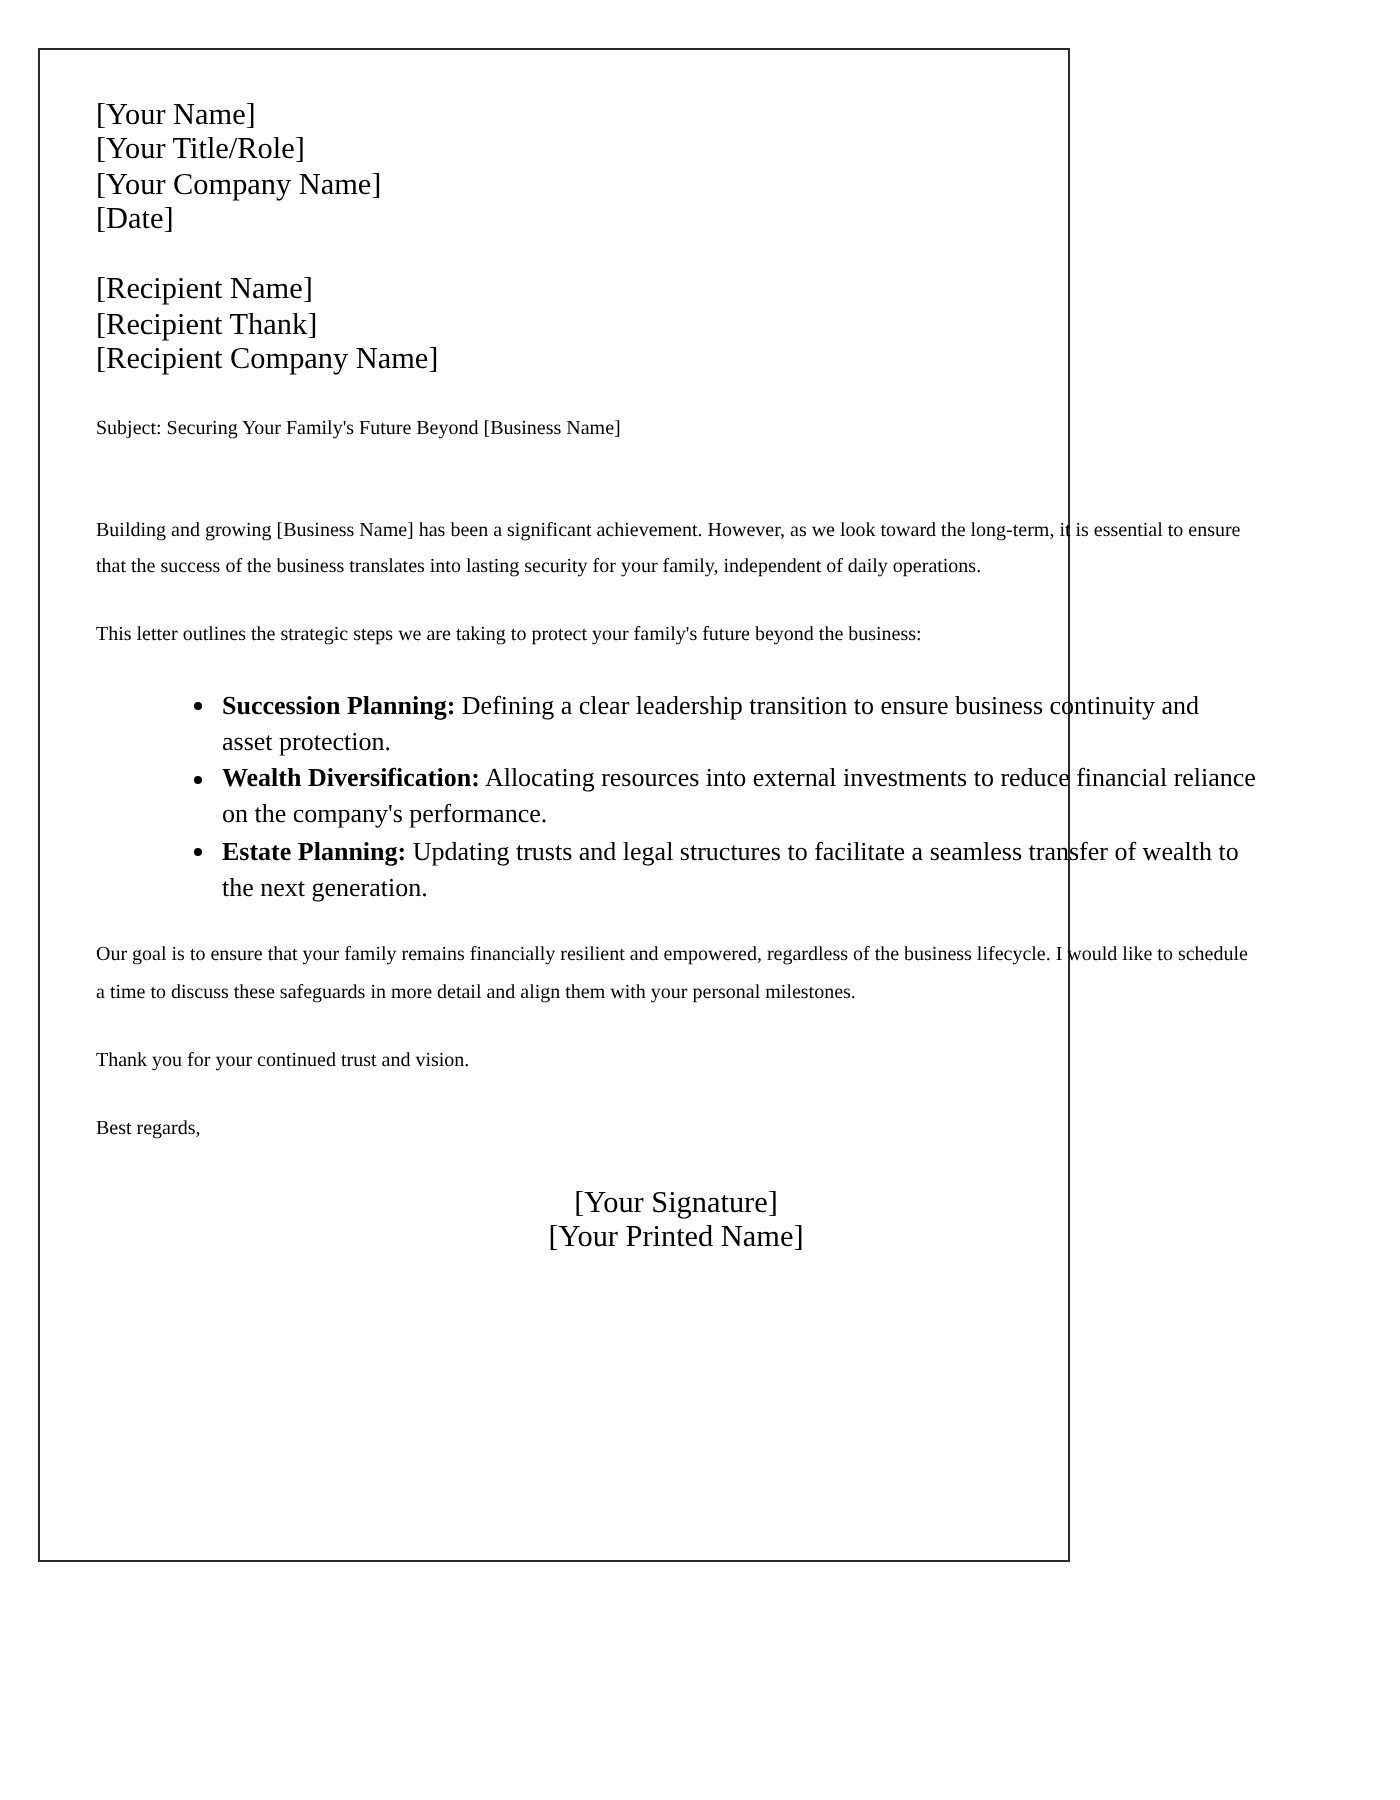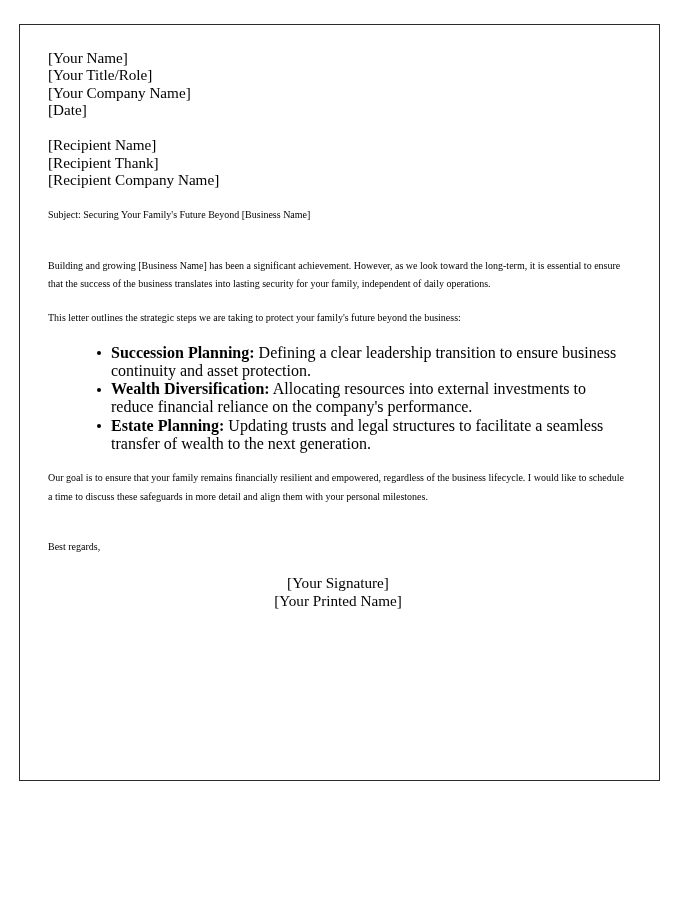--- a/index.html
+++ b/index.html
@@ -13,21 +13,21 @@
     font-family: "Liberation Serif", "DejaVu Serif", serif;
     color: #000000;
     overflow: hidden;
   }
 
   
   .page-frame {
     position: absolute;
     left: 19px;
     top: 24px;
-    width: 641px;
+    width: 516px;
     height: 757px;
     border: 1.3px solid #2b2b2b;
     box-sizing: border-box;
     background: #ffffff;
   }
 
   .content {
     position: absolute;
     left: 28px;
     top: 24px;
@@ -53,21 +53,21 @@
     margin: 0;
   }
   .gap-md { height: 16px; }
   .gap-lg { height: 18px; }
 
   
   .bullet-list {
     margin: 0;
     padding: 0;
     list-style: none;
-    font-size: 16px;
+    font-size: 13px;
     line-height: 18.3px;
   }
   .bullet-item {
     position: relative;
     padding-left: 38px;
     margin-left: 25px;
     margin-bottom: 0px;
   }
   .bullet-dot {
     position: absolute;
@@ -146,20 +146,21 @@
         <span class="bullet-label">Estate Planning:</span><span class="bullet-text"> Updating trusts and legal structures to facilitate a seamless transfer of wealth to the next generation.</span>
       </li>
     </ul>
 
     <div class="gap-md"></div>
 
     <p class="para">Our goal is to ensure that your family remains financially resilient and empowered, regardless of the business lifecycle. I would like to schedule a time to discuss these safeguards in more detail and align them with your personal milestones.</p>
 
     <div class="gap-md"></div>
 
+    <p class="para">Thank you for your continued trust and vision.</p>
 
     <div class="gap-md"></div>
 
     <p class="para">Best regards,</p>
 
     <div class="gap-lg"></div>
 
     <div class="sig-block">
       <div class="sig-line">[Your Signature]</div>
       <div class="sig-line">[Your Printed Name]</div>

